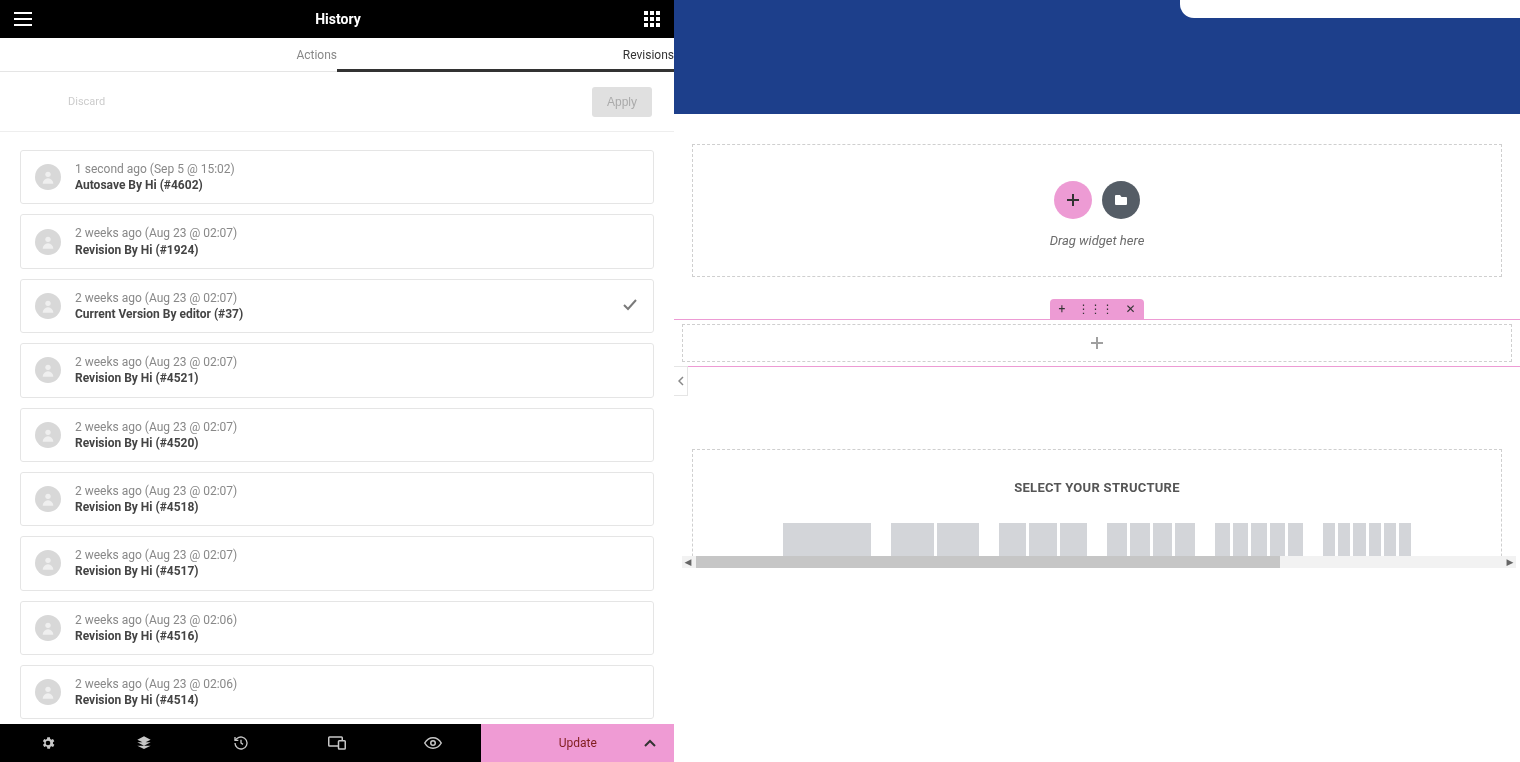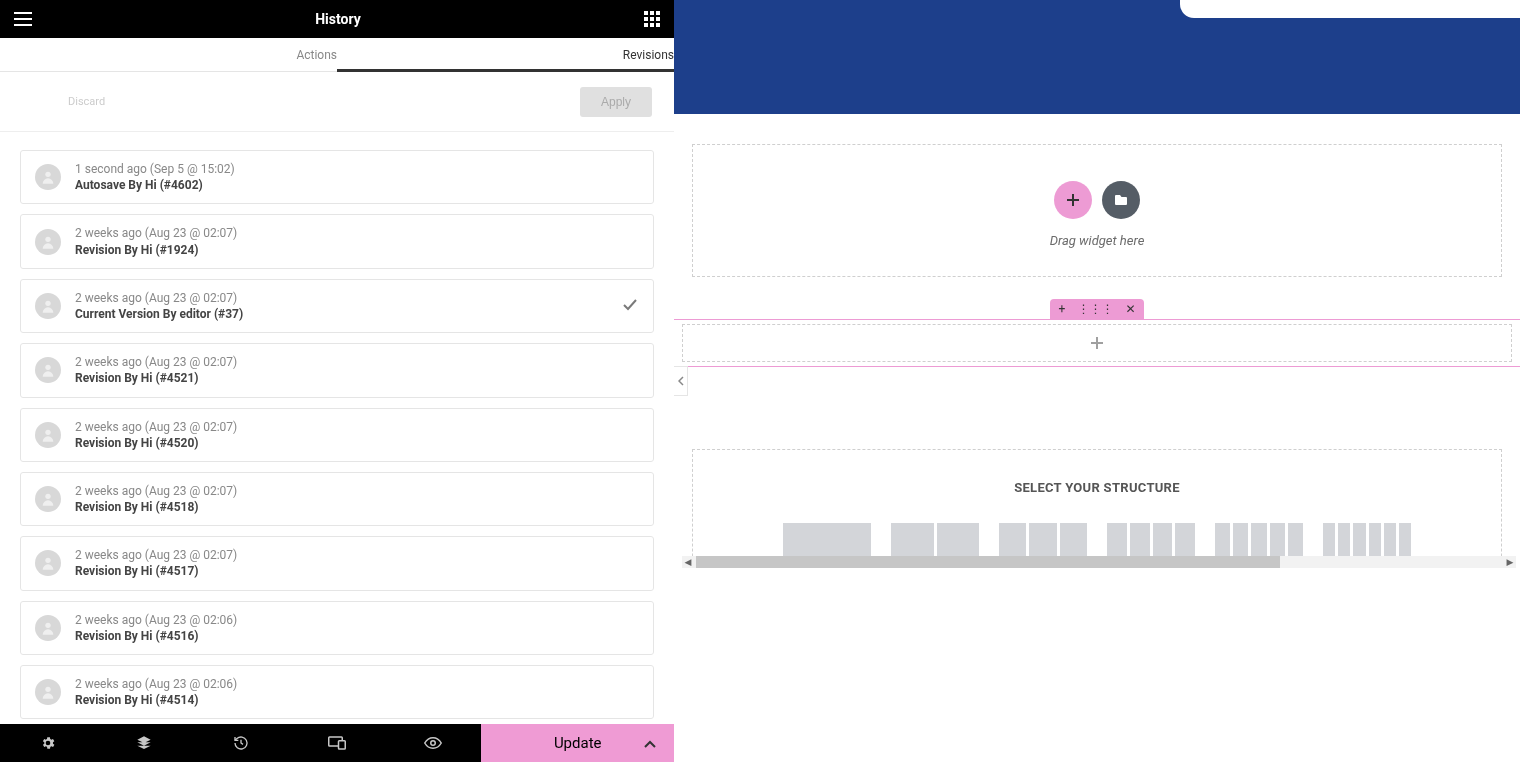--- a/index.html
+++ b/index.html
@@ -10,32 +10,32 @@
   .panel { width: 674px; height: 762px; display: flex; flex-direction: column; background: #fff; }
   .panel-header { height: 38px; background: #000; color: #fff; display: flex; align-items: center; justify-content: space-between; padding: 12px 14px; }
   .panel-header .hamburger, .panel-header .grid-btn { display: flex; align-items: center; justify-content: center; }
   .panel-title { font-size: 14px; font-weight: 700; }
   .tabs { height: 34px; display: flex; border-bottom: 1px solid #e5e5e5; }
   .tab { flex: 1; display: flex; align-items: center; justify-content: flex-end; font-size: 12px; color: #888; cursor: pointer; position: relative; }
   .tab.active { color: #333; }
   .tab.active::after { content: ""; position: absolute; left: 0; right: 0; bottom: -1px; height: 3px; background: #333; }
   .discard-row { height: 60px; display: flex; align-items: center; justify-content: space-between; padding: 0 22px 0 36px; border-bottom: 1px solid #eee; }
   .discard-row .discard { font-size: 11px; color: #ccc; margin-left: 32px; }
-  .apply-btn { width: 72px; height: 30px; background: #e0e0e0; color: #aaa; font-size: 12px; border: none; border-radius: 3px; }
+  .apply-btn { width: 60px; height: 30px; background: #e0e0e0; color: #aaa; font-size: 12px; border: none; border-radius: 3px; }
   .rev-list { flex: 1; overflow-y: auto; padding: 18px 20px 6px 20px; }
   .rev-item { display: flex; align-items: center; border: 1px solid #e5e5e5; border-radius: 3px; padding: 10px 14px; margin-bottom: 10px; position: relative; }
   .avatar { width: 26px; height: 26px; border-radius: 50%; background: #d8d8d8; display: flex; align-items: center; justify-content: center; margin-right: 14px; flex-shrink: 0; }
   .avatar svg { opacity: 0.6; }
   .rev-texts { display: flex; flex-direction: column; line-height: 1.35; }
   .rev-time { font-size: 12px; color: #888; }
   .rev-desc { font-size: 12px; color: #444; font-weight: 700; }
   .check { position: absolute; right: 16px; color: #7a7a7a; }
   .panel-footer { height: 38px; background: #000; display: flex; align-items: stretch; }
   .footer-icon { flex: 1; display: flex; align-items: center; justify-content: center; color: #c8c8c8; }
-  .update-btn { flex: 2; background: #ef9bd4; color: #000000; display: flex; align-items: center; justify-content: center; font-size: 15px; position: relative; }
+  .update-btn { flex: 2; background: #ef9bd4; color: #7f1d1d; display: flex; align-items: center; justify-content: center; font-size: 12px; position: relative; }
   .update-caret { position: absolute; right: 18px; }
 
   
   .canvas { flex: 1; height: 568px; position: relative; overflow: hidden; }
   .hero { height: 114px; background: #1d3f8b; position: relative; }
   .white-slot { position: absolute; top: 0; right: 0; width: 340px; height: 18px; background: #fff; border-bottom-left-radius: 14px; }
   .section-dashed { margin: 30px 18px 0 18px; border: 1px dashed #cfcfcf; padding: 36px 10px 28px 10px; display: flex; flex-direction: column; align-items: center; }
   .drag-zone-controls { display: flex; gap: 10px; }
   .circle-btn { width: 38px; height: 38px; border-radius: 50%; display: flex; align-items: center; justify-content: center; }
   .circle-btn.pink { background: #ed9bd4; color: #333; }

